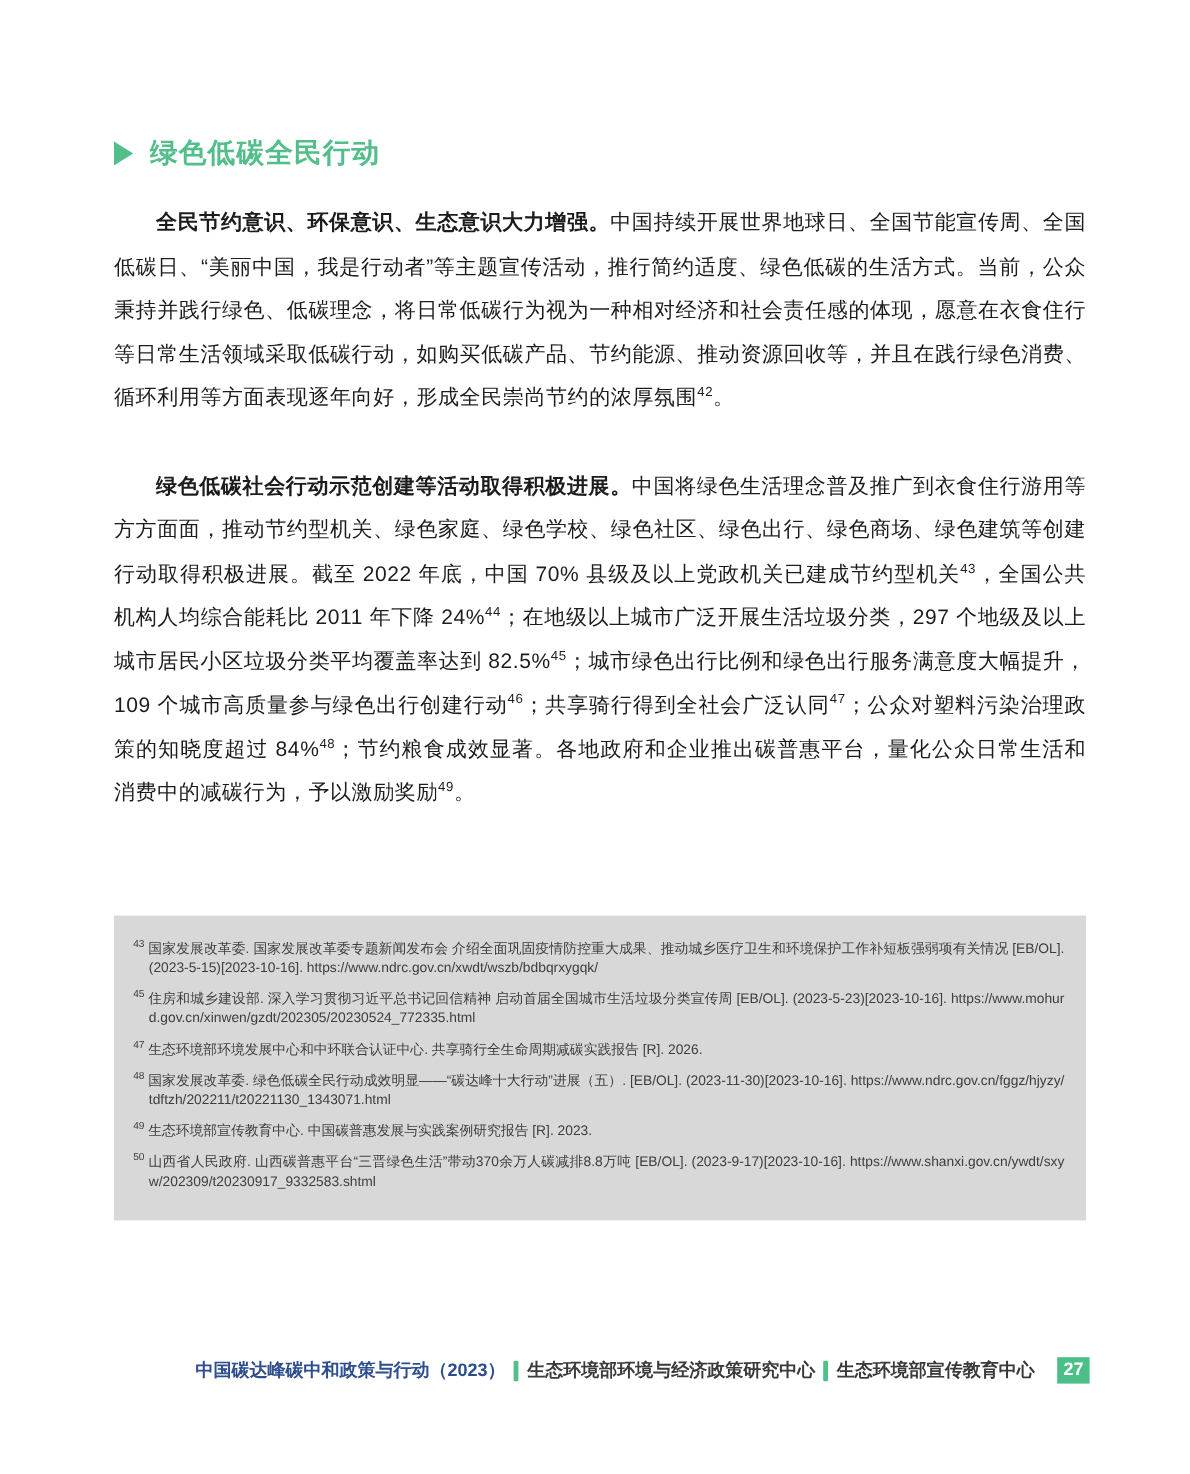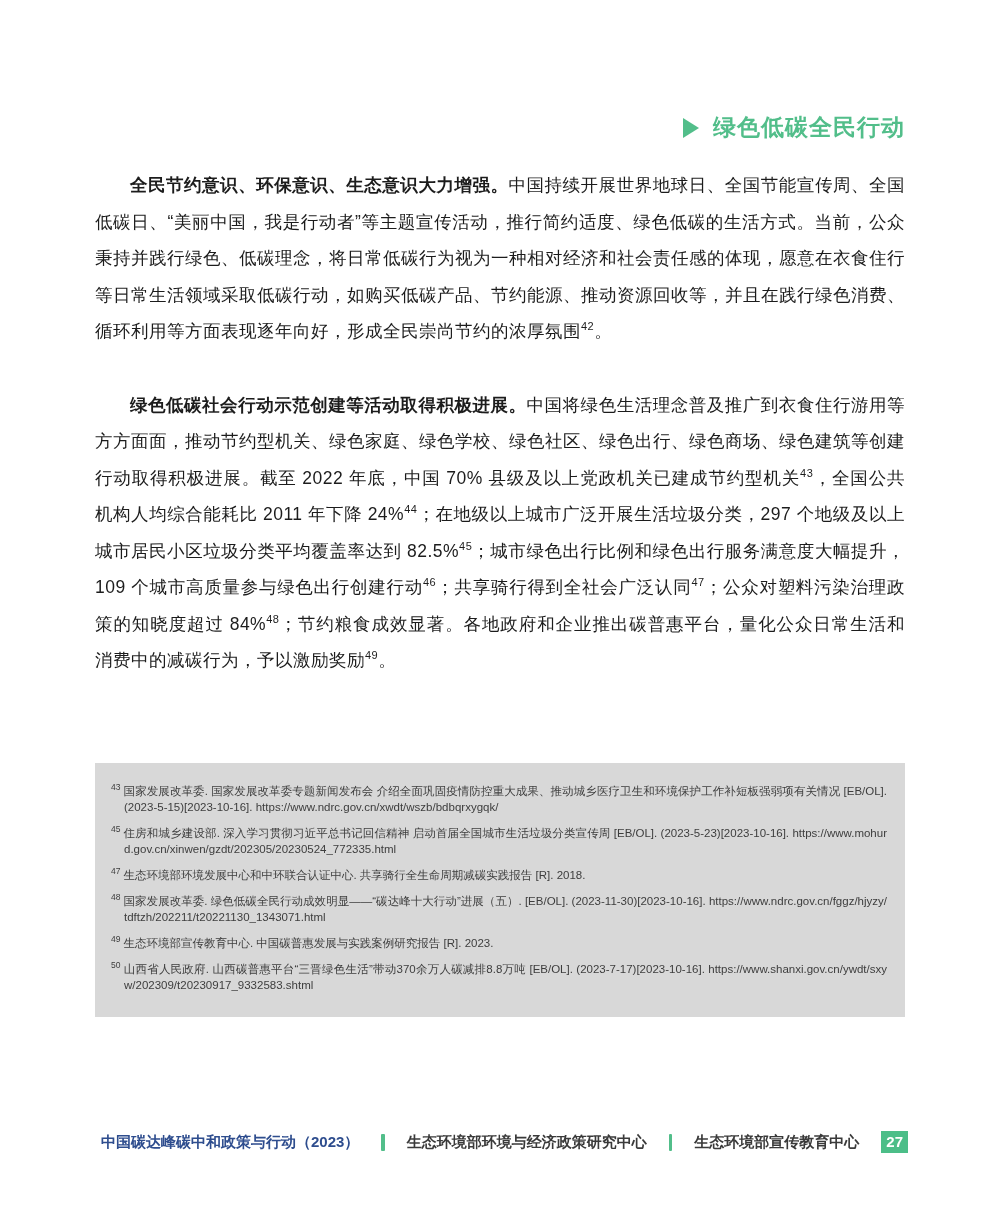--- a/index.html
+++ b/index.html
@@ -18,21 +18,20 @@
   }
   .section-title {
     margin-top: 112px;
     display: flex;
     align-items: center;
     gap: 14px;
     color: #52BE8A;
     font-size: 23px;
     font-weight: bold;
     letter-spacing: 1px;
-    justify-content: flex-end;
   }
   .tri {
     width: 0; height: 0;
     border-left: 16px solid #52BE8A;
     border-top: 10px solid transparent;
     border-bottom: 10px solid transparent;
     display: inline-block;
   }
   .para {
     margin-top: 24px;
@@ -73,66 +72,66 @@
     margin-right: 3px;
   }
   .footer {
     position: absolute;
     left: 101px;
     right: 84px;
     top: 1131px;
     display: flex;
     align-items: center;
     justify-content: flex-end;
-    gap: 22px;
+    gap: 7px;
     font-size: 15px;
     font-weight: bold;
     white-space: nowrap;
   }
   .f-title { color: #2E4D8E; }
   .f-org { color: #3a3a3a; }
   .sep {
     display: inline-block;
     width: 4px;
     height: 17px;
     background: #52BE8A;
     border-radius: 1px;
   }
   .pageno {
     display: inline-block;
     background: #4CBE88;
     color: #ffffff;
     font-size: 15px;
     font-weight: bold;
     padding: 2px 5px 3px 5px;
-    margin-left: 0;
+    margin-left: 12px;
   }
 </style>
 </head>
 <body>
 
 <div class="page">
   <div class="content">
 
     <h2 class="section-title">
       <span class="tri"></span>
       <span>绿色低碳全民行动</span>
     </h2>
 
     <p class="para"><strong>全民节约意识、环保意识、生态意识大力增强。</strong><span>中国持续开展世界地球日、全国节能宣传周、全国低碳日、“美丽中国，我是行动者”等主题宣传活动，推行简约适度、绿色低碳的生活方式。当前，公众秉持并践行绿色、低碳理念，将日常低碳行为视为一种相对经济和社会责任感的体现，愿意在衣食住行等日常生活领域采取低碳行动，如购买低碳产品、节约能源、推动资源回收等，并且在践行绿色消费、循环利用等方面表现逐年向好，形成全民崇尚节约的浓厚氛围</span><sup class="ref">42</sup><span>。</span></p>
 
     <p class="para second"><strong>绿色低碳社会行动示范创建等活动取得积极进展。</strong><span>中国将绿色生活理念普及推广到衣食住行游用等方方面面，推动节约型机关、绿色家庭、绿色学校、绿色社区、绿色出行、绿色商场、绿色建筑等创建行动取得积极进展。截至 2022 年底，中国 70% 县级及以上党政机关已建成节约型机关</span><sup class="ref">43</sup><span>，全国公共机构人均综合能耗比 2011 年下降 24%</span><sup class="ref">44</sup><span>；在地级以上城市广泛开展生活垃圾分类，297 个地级及以上城市居民小区垃圾分类平均覆盖率达到 82.5%</span><sup class="ref">45</sup><span>；城市绿色出行比例和绿色出行服务满意度大幅提升，109 个城市高质量参与绿色出行创建行动</span><sup class="ref">46</sup><span>；共享骑行得到全社会广泛认同</span><sup class="ref">47</sup><span>；公众对塑料污染治理政策的知晓度超过 84%</span><sup class="ref">48</sup><span>；节约粮食成效显著。各地政府和企业推出碳普惠平台，量化公众日常生活和消费中的减碳行为，予以激励奖励</span><sup class="ref">49</sup><span>。</span></p>
 
     <div class="footnote-box">
       <div class="fn"><sup>43</sup><span>国家发展改革委. 国家发展改革委专题新闻发布会 介绍全面巩固疫情防控重大成果、推动城乡医疗卫生和环境保护工作补短板强弱项有关情况 [EB/OL]. (2023-5-15)[2023-10-16]. https://www.ndrc.gov.cn/xwdt/wszb/bdbqrxygqk/</span></div>
       <div class="fn"><sup>45</sup><span>住房和城乡建设部. 深入学习贯彻习近平总书记回信精神 启动首届全国城市生活垃圾分类宣传周 [EB/OL]. (2023-5-23)[2023-10-16]. https://www.mohurd.gov.cn/xinwen/gzdt/202305/20230524_772335.html</span></div>
-      <div class="fn"><sup>47</sup><span>生态环境部环境发展中心和中环联合认证中心. 共享骑行全生命周期减碳实践报告 [R]. 2018.</span></div>
+      <div class="fn"><sup>47</sup><span>生态环境部环境发展中心和中环联合认证中心. 共享骑行全生命周期减碳实践报告 [R]. 2026.</span></div>
       <div class="fn"><sup>48</sup><span>国家发展改革委. 绿色低碳全民行动成效明显——“碳达峰十大行动”进展（五）. [EB/OL]. (2023-11-30)[2023-10-16]. https://www.ndrc.gov.cn/fggz/hjyzy/tdftzh/202211/t20221130_1343071.html</span></div>
       <div class="fn"><sup>49</sup><span>生态环境部宣传教育中心. 中国碳普惠发展与实践案例研究报告 [R]. 2023.</span></div>
-      <div class="fn"><sup>50</sup><span>山西省人民政府. 山西碳普惠平台“三晋绿色生活”带动370余万人碳减排8.8万吨 [EB/OL]. (2023-7-17)[2023-10-16]. https://www.shanxi.gov.cn/ywdt/sxyw/202309/t20230917_9332583.shtml</span></div>
+      <div class="fn"><sup>50</sup><span>山西省人民政府. 山西碳普惠平台“三晋绿色生活”带动370余万人碳减排8.8万吨 [EB/OL]. (2023-9-17)[2023-10-16]. https://www.shanxi.gov.cn/ywdt/sxyw/202309/t20230917_9332583.shtml</span></div>
     </div>
   </div>
 
   <div class="footer">
     <span class="f-title">中国碳达峰碳中和政策与行动（2023）</span>
     <span class="sep"></span>
     <span class="f-org">生态环境部环境与经济政策研究中心</span>
     <span class="sep"></span>
     <span class="f-org">生态环境部宣传教育中心</span>
     <span class="pageno">27</span>

